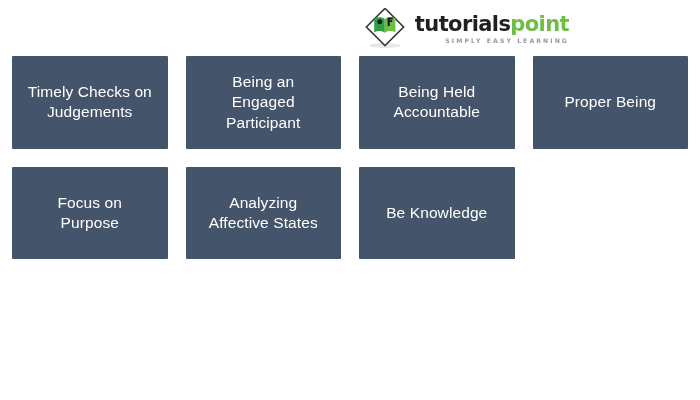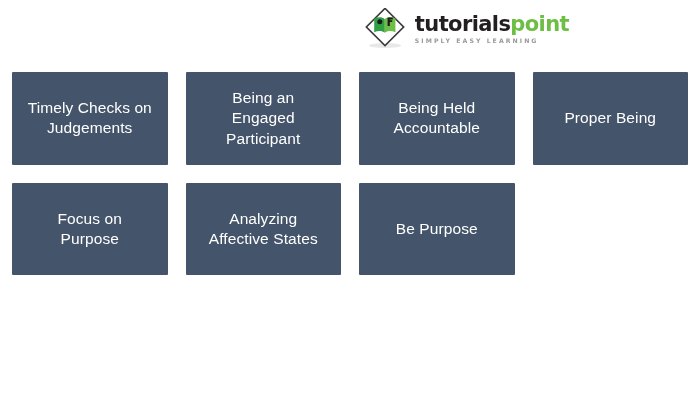--- a/index.html
+++ b/index.html
@@ -23,20 +23,21 @@
     box-sizing: border-box;
   }
 
   
   .header {
     position: absolute;
     top: 0;
     left: 0;
     width: 581px;
     height: 58px;
+    text-align: right;
   }
   .logo {
     position: absolute;
     right: 12px;
     top: 8px;
     display: flex;
     align-items: center;
     gap: 8px;
     height: 42px;
   }
@@ -68,21 +69,21 @@
     color: #9a9a9a;
     letter-spacing: 2.05px;
     margin-top: 3px;
     white-space: nowrap;
   }
 
   
   .grid {
     position: absolute;
     left: 12px;
-    top: 72px;
+    top: 56px;
     width: 676px;
     height: 314px;
     display: grid;
     grid-template-columns: repeat(4, 1fr);
     grid-template-rows: repeat(3, 1fr);
     column-gap: 18px;
     row-gap: 18px;
   }
 
   .card {
@@ -160,17 +161,17 @@
     <div class="card">
       <span class="card-label">Focus on
 Purpose</span>
     </div>
 
     <div class="card">
       <span class="card-label">Analyzing
 Affective States</span>
     </div>
     <div class="card">
-      <span class="card-label">Be Purpose</span>
+      <span class="card-label">Be Knowledge</span>
     </div>
   </div>
 
 </div>
 
 </body></html>

